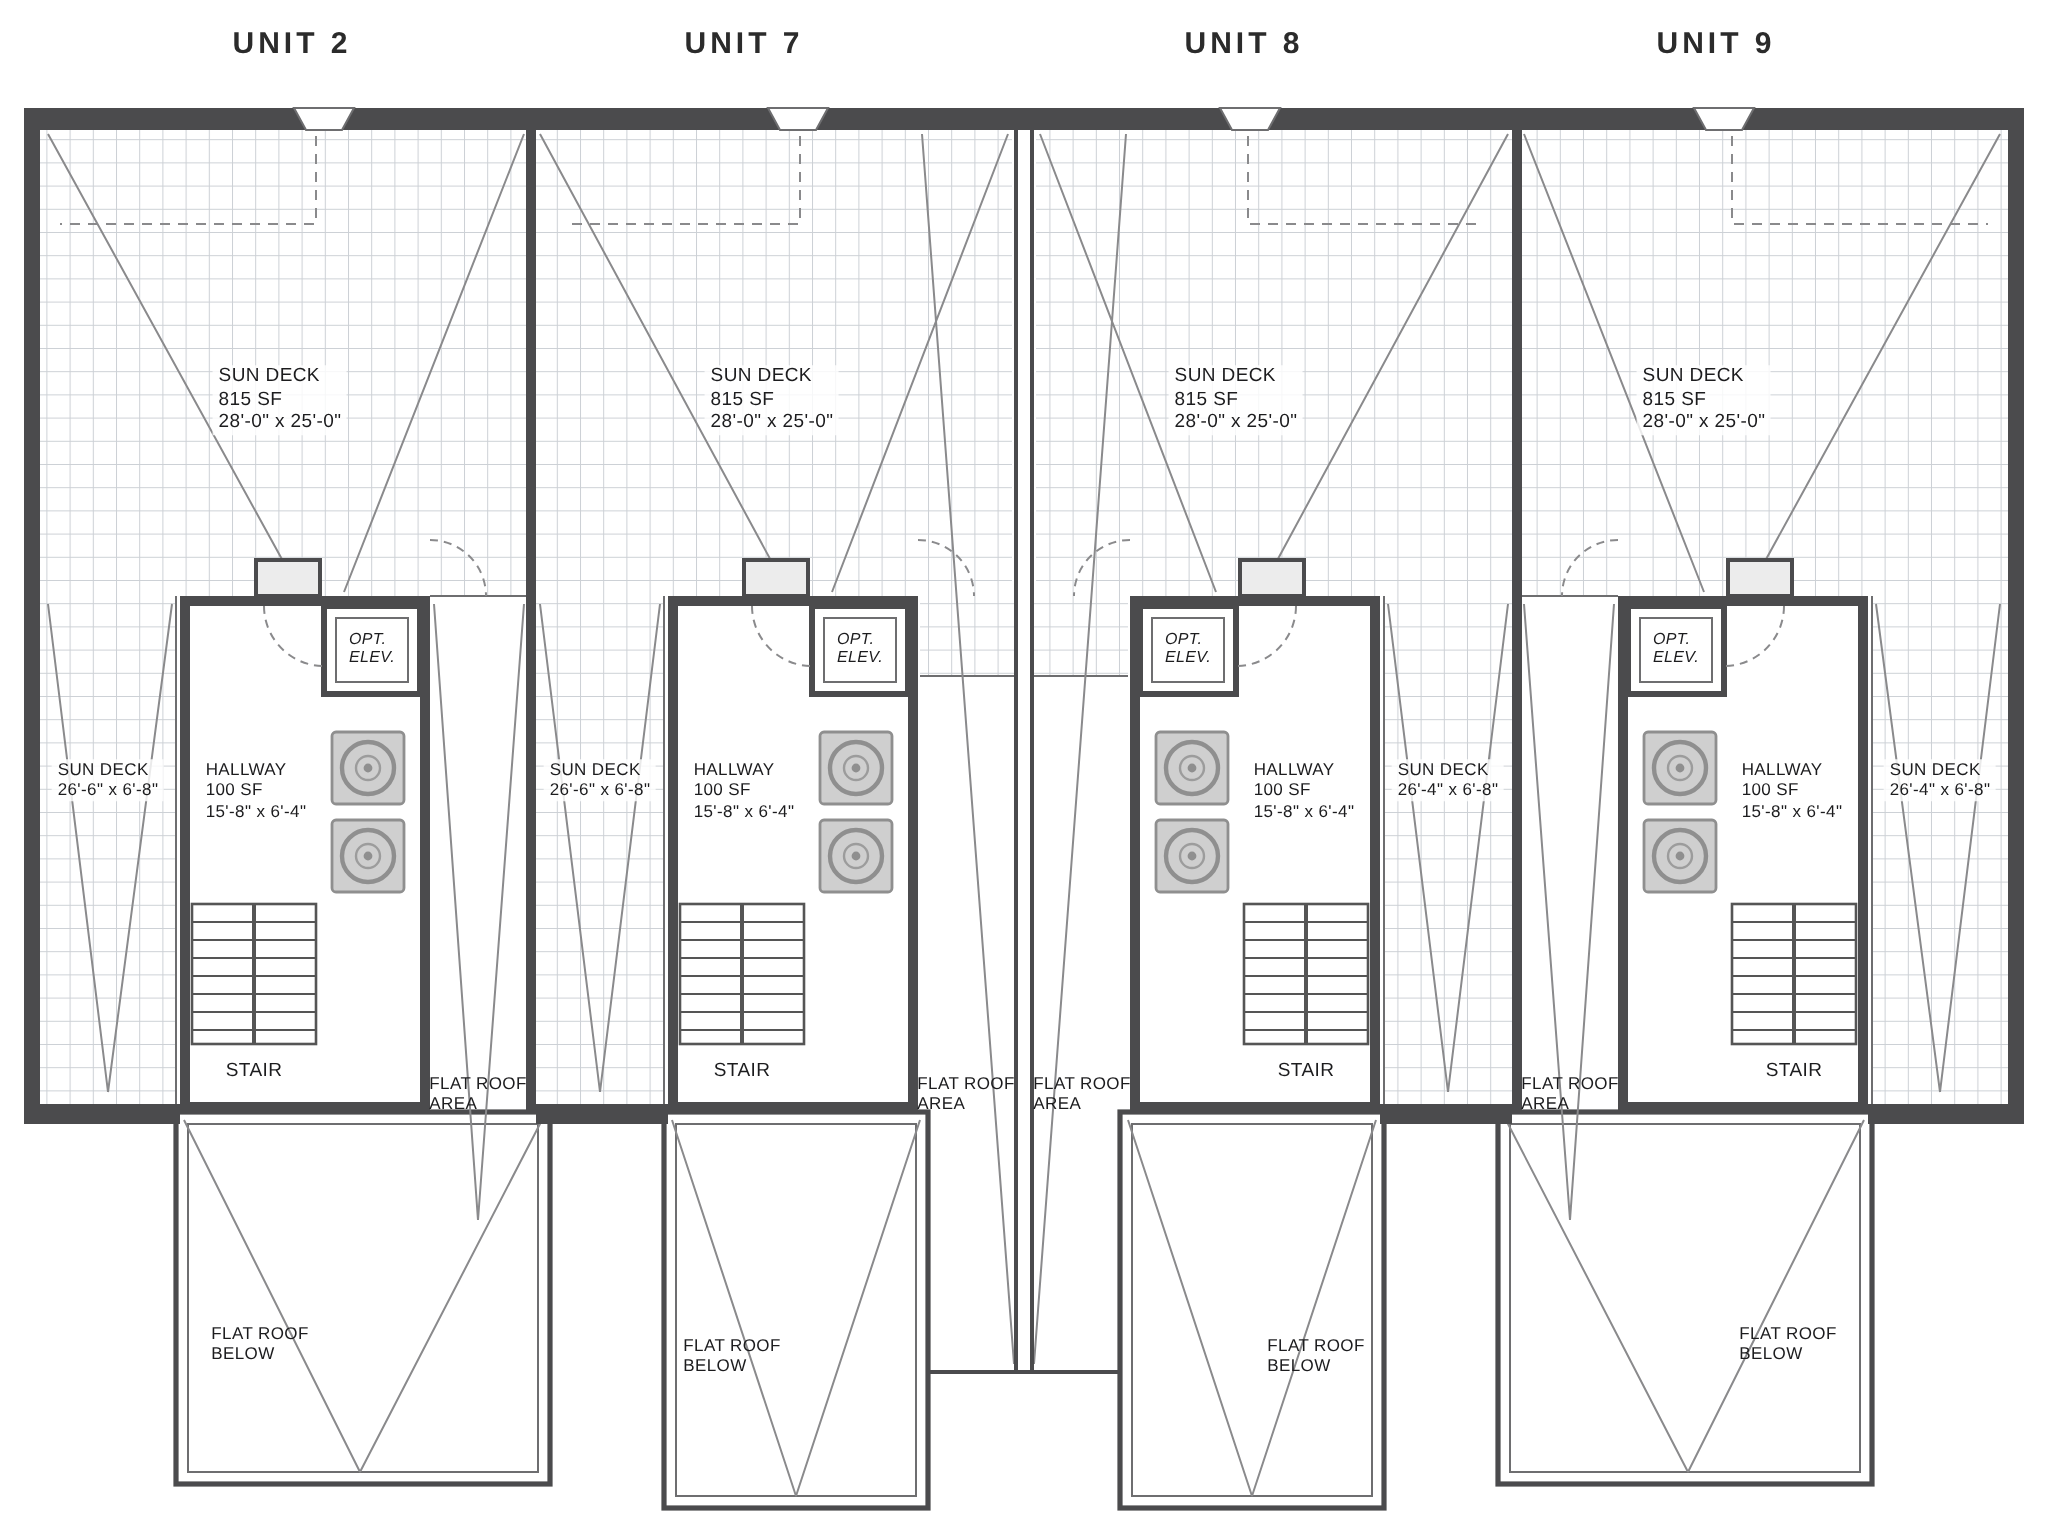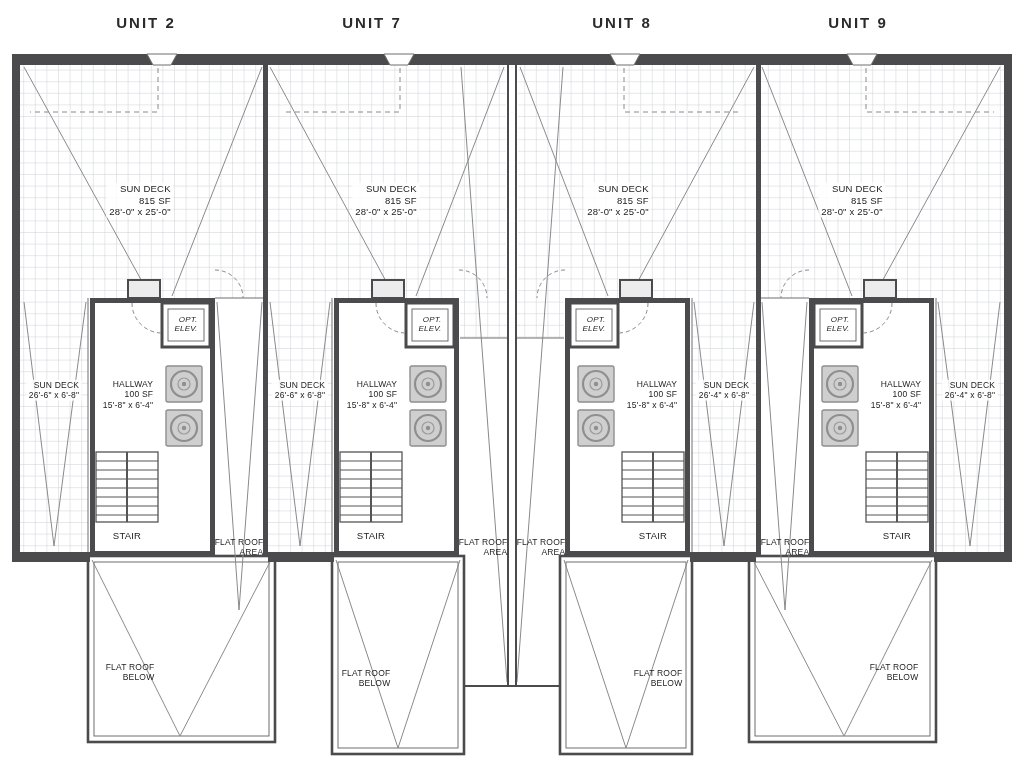--- a/index.html
+++ b/index.html
@@ -34,21 +34,21 @@
   .rail     { stroke:#555; stroke-width:2; fill:none; }
 
   
   .title {
     position:absolute; transform:translate(-50%,-50%);
     font-size:15px; font-weight:700; letter-spacing:2px;
     color:#2b2b2b; white-space:nowrap;
   }
   .lbl {
     position:absolute; transform:translate(-50%,-50%);
-    text-align:right; color:var(--text-color,#1c1c1e);
+    text-align:left; color:var(--text-color,#1c1c1e);
     font-size:9.5px; line-height:1.22; white-space:nowrap; letter-spacing:.2px;
   }
   .lbl.small { font-size:8.5px; }
   .lbl.tiny  { font-size:8px; line-height:1.12;font-style:italic; }
   .halo { background:rgba(255,255,255,.82); padding:0 3px; }
 </style>
 </head>
 <body>
 
 <div class="stage">

